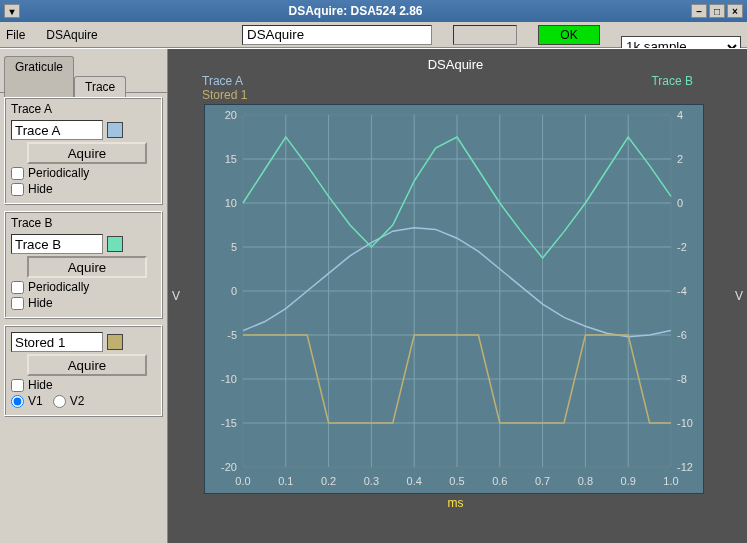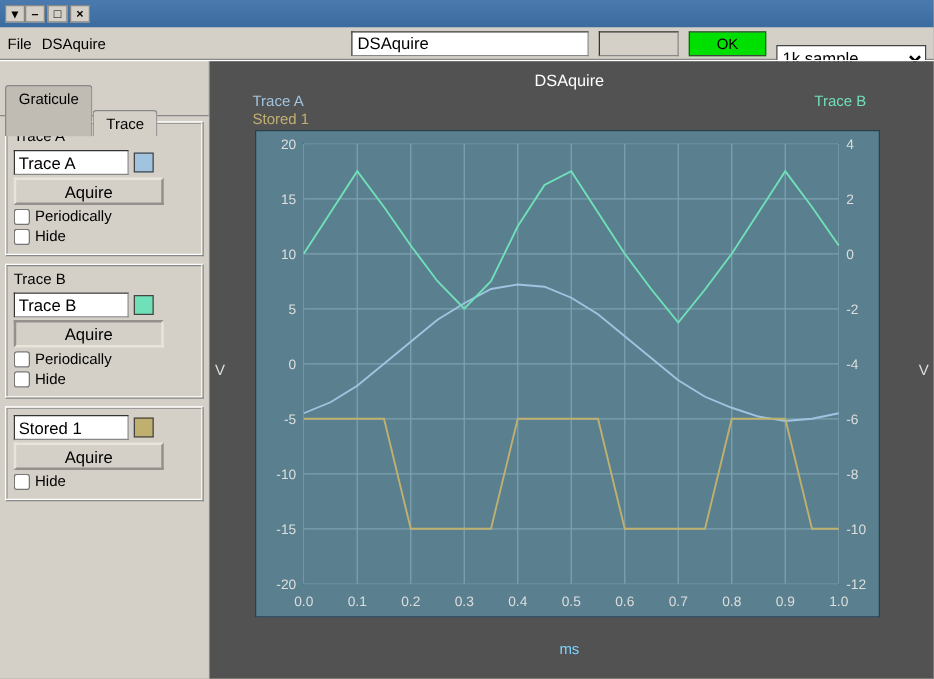--- a/index.html
+++ b/index.html
@@ -35,21 +35,21 @@
     cursor: pointer;
   }
   
   .menubar {
     height: 26px;
     background: #d4d0c8;
     border-bottom: 1px solid #888;
     display: flex;
     align-items: center;
     padding: 0 6px;
-    gap: 8px;
+    gap: 21px;
   }
   .menubar .menuitem { cursor: pointer; }
   .menubar .spacer { flex: 1; }
   .menubar input.namefield {
     width: 190px; height: 20px;
     padding: 1px 4px;
     border: 1px inset #888;
     background: #fff;
   }
   .menubar .groove {
@@ -84,21 +84,21 @@
   }
   .tab {
     padding: 3px 10px;
     border: 1px solid #888;
     border-bottom: none;
     background: #d4d0c8;
     border-top-left-radius: 3px;
     border-top-right-radius: 3px;
     cursor: pointer;
     position: relative;
-    top: 17px;
+    top: 5px;
   }
   .tab.active {
     background: #d4d0c8;
     font-weight: normal;
     z-index: 2;
     margin-top: 20px;
   }
   .tab.inactive { background: #c0bcb4; }
   .leftcol {
     width: 168px;
@@ -133,20 +133,21 @@
     width: 16px; height: 16px;
     border: 1px solid #444;
   }
   .btn {
     width: 120px; height: 22px;
     border: 2px outset #e8e4dc;
     background: #d4d0c8;
     cursor: pointer;
     text-align: center;
     line-height: 18px;
+    margin-left: 16px;
   }
   .btn.pressed { border: 2px inset #e8e4dc; }
   .cb { display: flex; align-items: center; gap: 4px; }
   .cb input { margin: 0; }
   select.storedsel { width: 46px; height: 20px; background: #fff; }
   .radios { display: flex; gap: 10px; }
   
   .chartpanel {
     flex: 1;
     background: #525252;
@@ -170,31 +171,32 @@
     margin: 0 28px 0 28px;
   }
   .axislabelL {
     position: absolute; left: 4px; top: 50%; transform: translateY(-50%);
     color: #ddd;
   }
   .axislabelR {
     position: absolute; right: 4px; top: 50%; transform: translateY(-50%);
     color: #ddd;
   }
-  .xlabel { color: #7dd3fc; text-align: center; margin-top: 18px; }
+  .xlabel { color: #fde047; text-align: center; margin-top: 2px; }
   svg.plot { display: block; background: #5a8090; border: 1px solid #2a4050; }
   .tick { font-size: 11px; fill: #ddd; }
 </style>
 </head>
 <body>
 
 <div class="titlebar">
   <div class="left-icons">
     <div class="winbtn">▾</div>
   </div>
+  <div class="title">DSAquire: DSA524 2.86</div>
   <div class="right-icons">
     <div class="winbtn">–</div>
     <div class="winbtn">□</div>
     <div class="winbtn">×</div>
   </div>
 </div>
 
 <div class="menubar">
   <span class="menuitem">File</span>
   <span class="menuitem">DSAquire</span>
@@ -258,20 +260,30 @@
           <input type="text" value="Stored 1" style="">
           <div class="colorswatch" style="background:#c0b070"></div>
         </div>
         <div class="row">
             <button class="btn">Aquire</button>
           </div>
         <div class="row cb">
             <input type="checkbox" style="">
             <span>Hide</span>
           </div>
+        <div class="row radios">
+          <label class="cb">
+              <input type="radio" name="stored-axis" checked="" style="">
+              <span>V1</span>
+            </label>
+          <label class="cb">
+              <input type="radio" name="stored-axis" style="">
+              <span>V2</span>
+            </label>
+        </div>
       </div>
     </div>
   </div>
 
   <div class="chartpanel">
     <div class="charttitle">DSAquire</div>
     <div class="legendrow">
       <div>
         <div class="legA">Trace A</div>
         <div class="legS">Stored 1</div>

